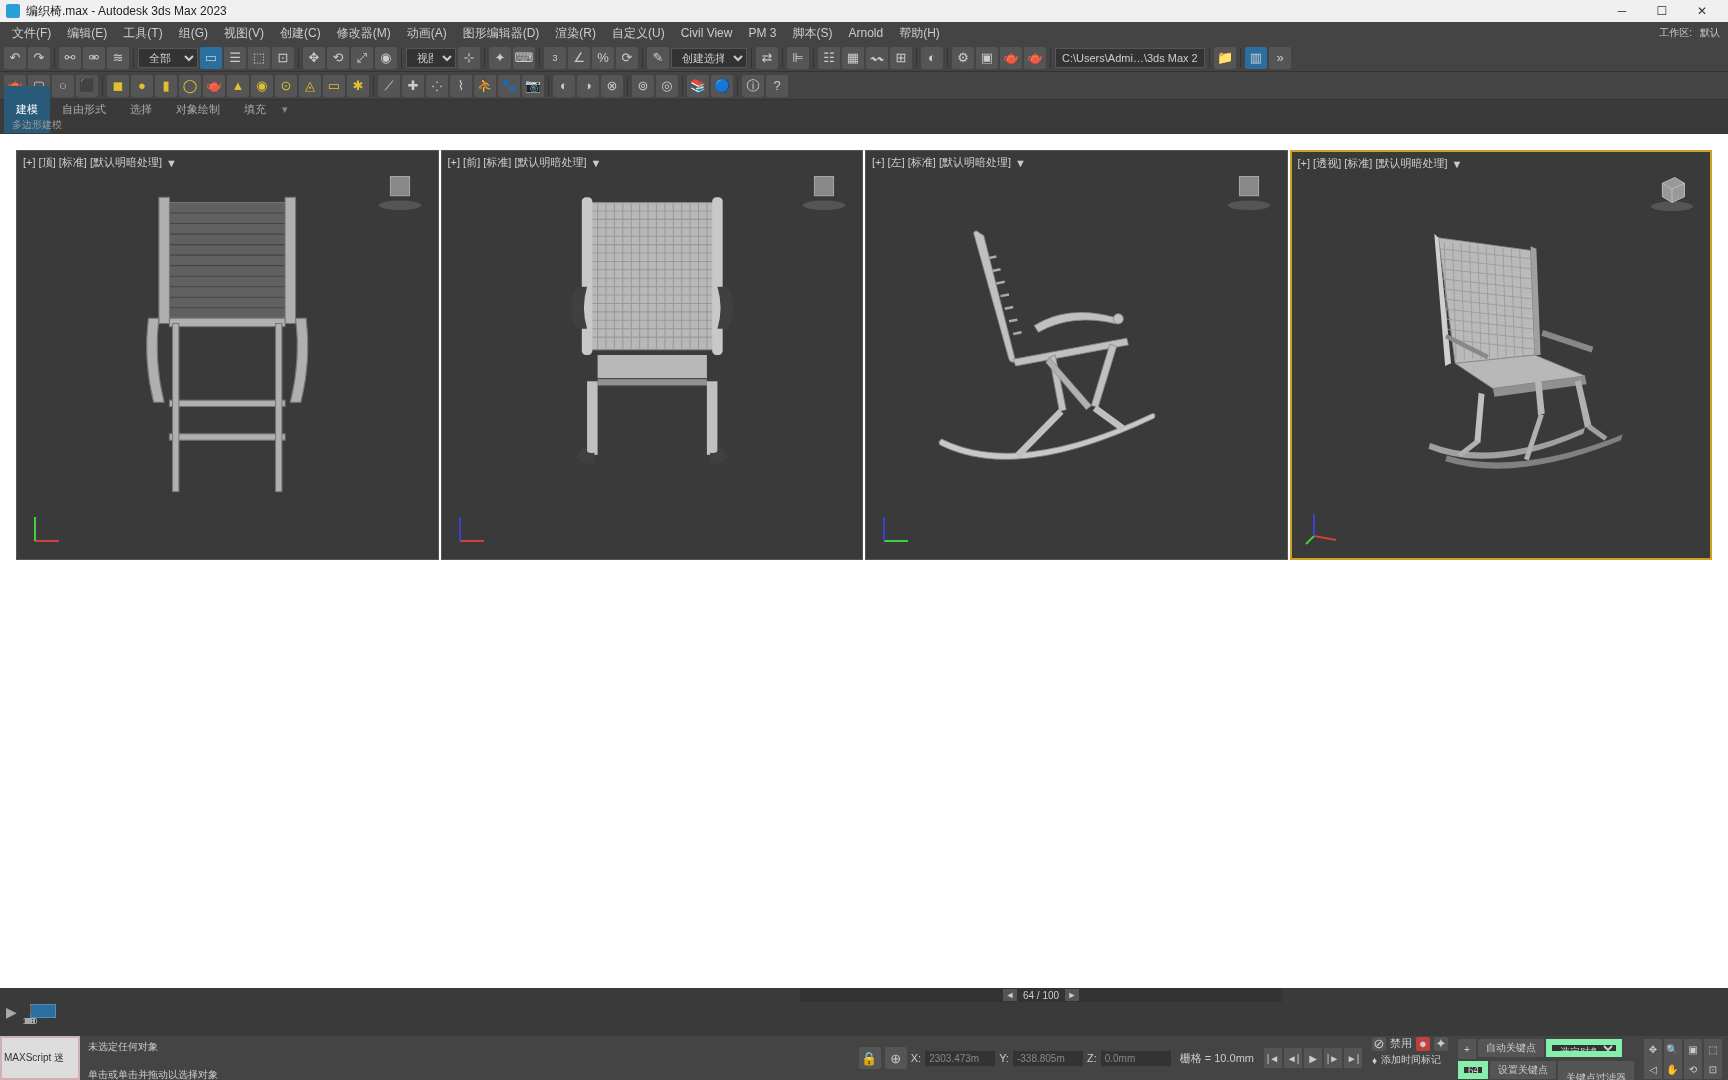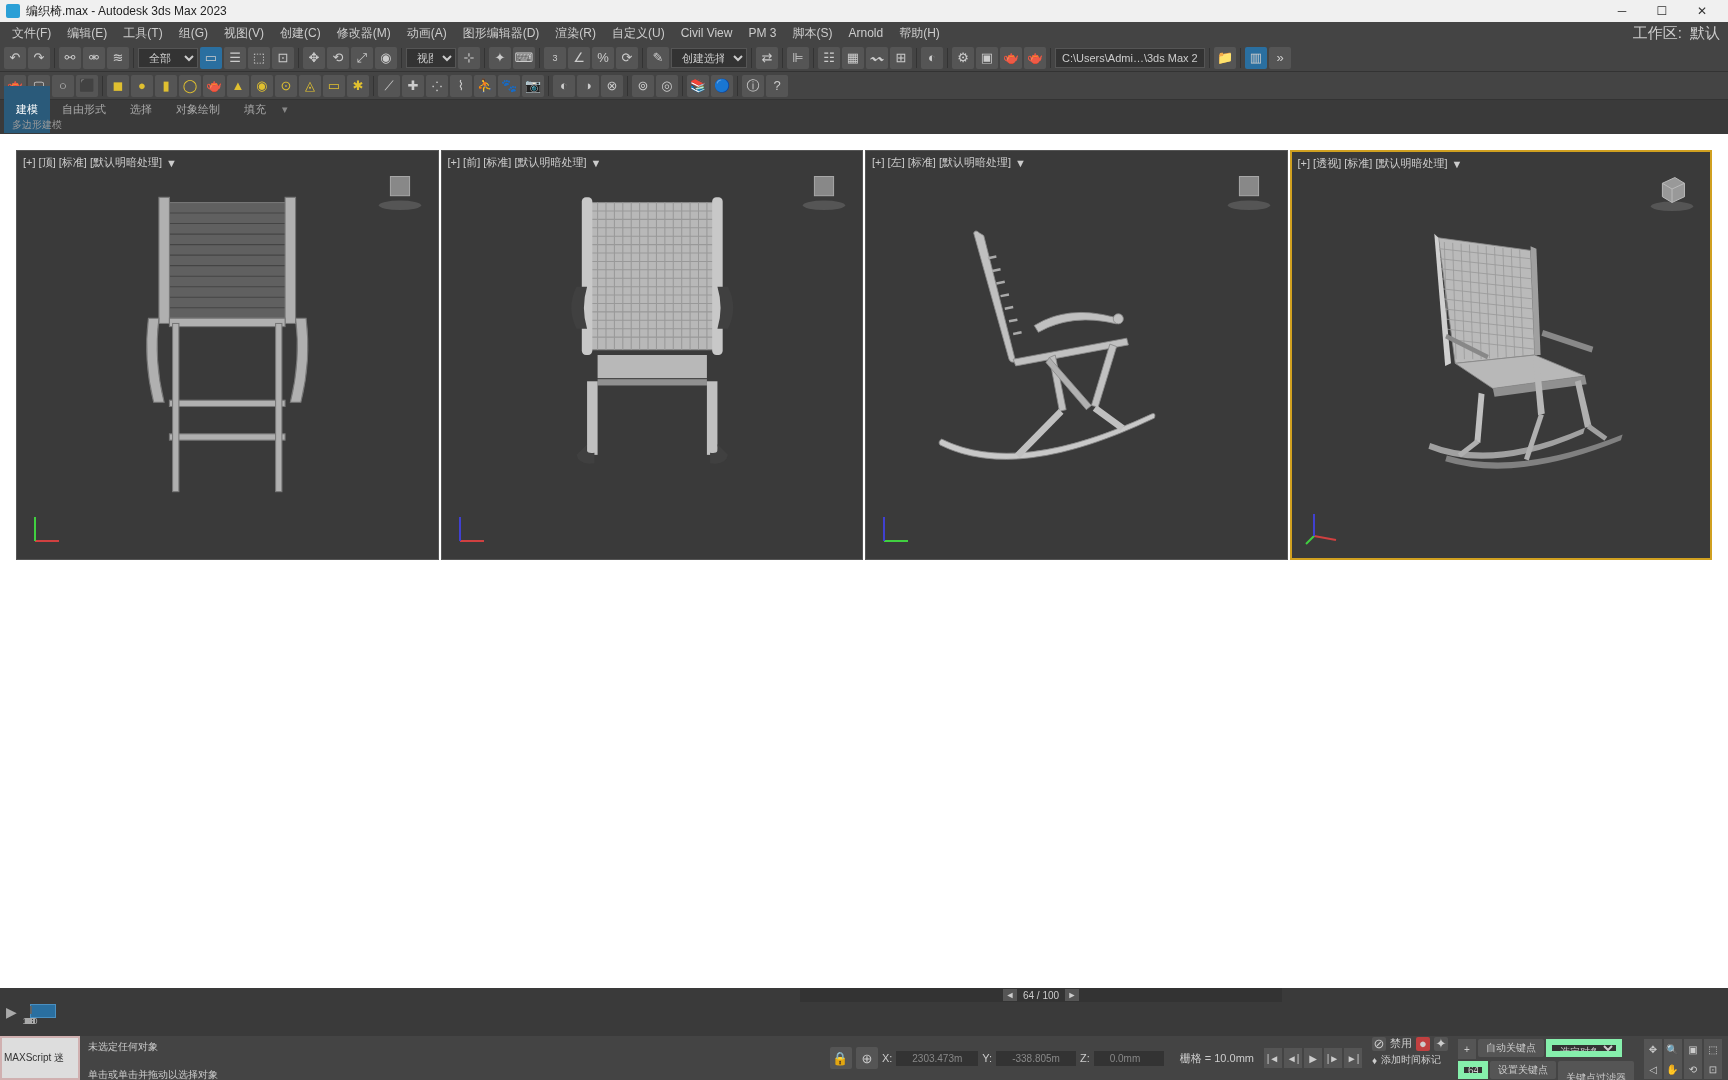--- a/index.html
+++ b/index.html
@@ -6,21 +6,21 @@
 body { background: #3a3a3a; color: #ccc; font-size: 11px; overflow: hidden; width: 1728px; height: 1080px; }
 
 .titlebar { height: 22px; background: #f0f0f0; color: #222; display: flex; align-items: center; padding: 0 6px; font-size: 12px; }
 .titlebar .app-icon { width: 14px; height: 14px; background: #2a9fd6; margin-right: 6px; border-radius: 2px; }
 .titlebar .title { flex: 1; }
 .titlebar .win-btn { width: 40px; height: 22px; display: flex; align-items: center; justify-content: center; color: #333; }
 
 .menubar { height: 22px; background: #444; display: flex; align-items: center; padding: 0 4px; font-size: 12px; }
 .menubar .menu-item { padding: 2px 8px; color: #ccc; cursor: pointer; }
 .menubar .spacer { flex: 1; }
-.menubar .workspace { color: #ccc; font-size: 15px; padding: 0 4px; }
+.menubar .workspace { color: #ccc; font-size: 10px; padding: 0 4px; }
 
 .toolbar-row { height: 28px; background: #444; display: flex; align-items: center; padding: 2px 4px; gap: 2px; border-bottom: 1px solid #333; }
 .tool-btn { width: 22px; height: 22px; background: #555; display: flex; align-items: center; justify-content: center; border-radius: 2px; cursor: pointer; color: #ccc; font-size: 13px; }
 .tool-btn.active { background: #2a6fa0; }
 .tool-sep { width: 1px; height: 20px; background: #333; margin: 0 2px; }
 .tool-dropdown { height: 20px; background: #333; color: #ccc; border: 1px solid #555; padding: 0 6px; font-size: 11px; }
 .tool-bigbtn { height: 22px; background: #555; padding: 0 8px; display: flex; align-items: center; border-radius: 2px; cursor: pointer; font-size: 11px; }
 
 .ribbon-tabs { height: 18px; background: #3a3a3a; display: flex; align-items: center; padding: 0 4px; font-size: 11px; }
 .ribbon-tab { padding: 16px 12px; color: #aaa; cursor: pointer; }
@@ -44,21 +44,21 @@
 .ruler { height: 24px; background: #3a3a3a; position: relative; display: flex; align-items: flex-end; padding: 0 30px; }
 .ruler .tick { position: absolute; bottom: 0; font-size: 9px; color: #aaa; transform: translateX(-50%); }
 .ruler .tick::before { content: ''; position: absolute; top: -10px; left: 50%; width: 1px; height: 8px; background: #666; }
 .ruler .slider { position: absolute; top: 2px; width: 26px; height: 14px; background: #2a6fa0; border: 1px solid #4a8fc0; }
 .play-icon { position: absolute; left: 6px; top: 2px; color: #aaa; font-size: 14px; }
 
 .statusbar { position: absolute; bottom: 0; left: 0; right: 0; height: 44px; background: #444; display: flex; }
 .status-left { width: 80px; background: #d0b0b0; color: #333; font-size: 10px; padding: 2px; display: flex; flex-direction: column; justify-content: space-between; }
 .status-mid { flex: 1; padding: 4px 8px; font-size: 10px; color: #ccc; display: flex; flex-direction: column; justify-content: space-between; gap: 14px; }
 .status-coords { display: flex; align-items: center; gap: 4px; font-size: 11px; padding: 0 6px; }
-.coord-field { background: #333; padding: 2px 16px; min-width: 70px; color: #888; font-size: 10px; }
+.coord-field { background: #333; padding: 2px 4px; min-width: 70px; color: #888; font-size: 10px; }
 .status-controls { display: flex; align-items: center; gap: 2px; padding: 0 4px; }
 .play-btn { width: 18px; height: 20px; background: #555; display: flex; align-items: center; justify-content: center; cursor: pointer; font-size: 10px; }
 .status-right { display: flex; align-items: center; gap: 4px; padding: 0 6px; }
 .status-input { background: #333; border: 6px solid #86efac; color: #ccc; height: 18px; font-size: 10px; padding: 0 4px; }
 
 .chair-svg { width: 100%; height: 100%; }
 .orange-ico { color: #e09030; }
 .yellow-ico { color: #e0c030; }
 .blue-ico { color: #5090d0; }
 </style>
@@ -457,21 +457,21 @@
   </div>
   <div class="status-coords">
     <div class="tool-btn">🔒</div>
     <div class="tool-btn">⊕</div>
     <span>X:</span>
     <div class="coord-field">2303.473m</div>
     <span>Y:</span>
     <div class="coord-field">-338.805m</div>
     <span>Z:</span>
     <div class="coord-field">0.0mm</div>
-    <span style="margin-left:12px">栅格 = 10.0mm</span>
+    <span style="margin-left:5px">栅格 = 10.0mm</span>
   </div>
   <div class="status-controls">
     <div class="play-btn">|◄</div>
     <div class="play-btn">◄|</div>
     <div class="play-btn">▶</div>
     <div class="play-btn">|►</div>
     <div class="play-btn">►|</div>
   </div>
   <div class="status-coords" style="flex-direction:column;gap:2px;align-items:stretch">
     <div style="display:flex;gap:4px;align-items:center">

